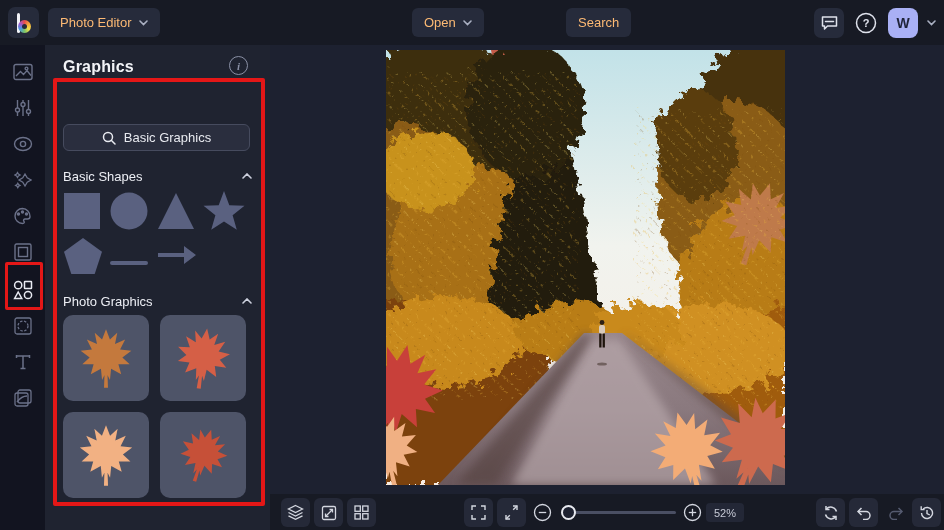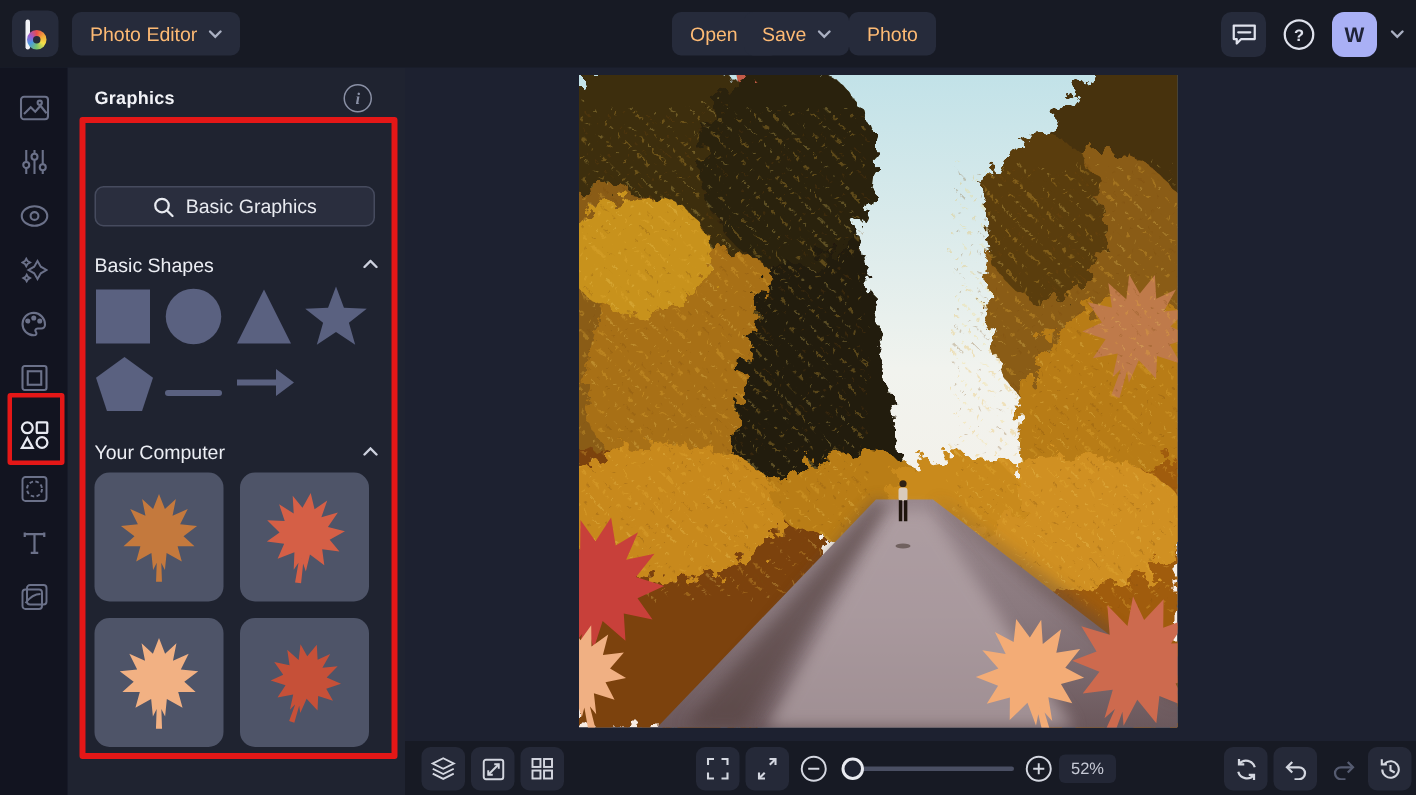--- a/index.html
+++ b/index.html
@@ -23,21 +23,21 @@
   .avatar { width:30px; height:30px; background:#a9b0f5; border-radius:8px; color:#20243a; font-weight:bold; font-size:14px; display:flex; align-items:center; justify-content:center; cursor:pointer; }
 
   
   .sidebar { position:absolute; left:0; top:45px; width:45px; height:485px; background:#121420; z-index:20; }
   .side-item { position:absolute; left:0; width:45px; height:34px; display:flex; align-items:center; justify-content:center; cursor:pointer; }
   .side-item svg { stroke:#6b7189; }
   .side-item.active svg { stroke:#e8eaf2; }
 
   
   .panel { position:absolute; left:45px; top:45px; width:225px; height:485px; background:#1f2330; z-index:10; }
-  .panel-title { position:absolute; left:18px; top:13px; font-size:12px; font-weight:bold; color:#f2f3f7; letter-spacing:.2px; }
+  .panel-title { position:absolute; left:18px; top:13px; font-size:16px; font-weight:bold; color:#f2f3f7; letter-spacing:.2px; }
   .info-icon { position:absolute; right:22px; top:11px; width:19px; height:19px; border:1.5px solid #8a90a5; border-radius:50%; color:#8a90a5; font-size:11px; display:flex; align-items:center; justify-content:center; cursor:pointer; font-family:"Liberation Serif", serif; font-style:italic; font-weight:bold; }
   .btn-computer { position:absolute; left:18px; top:45px; width:187px; height:27px; background:#a9aff2; border:none; border-radius:6px; color:#252a3e; font-size:13px; font-family:"Liberation Sans", sans-serif; cursor:pointer; }
   .btn-search { position:absolute; left:18px; top:79px; width:187px; height:27px; background:#2a2e3e; border:1px solid #464b5e; border-radius:6px; color:#e8eaf0; font-size:13px; font-family:"Liberation Sans", sans-serif; cursor:pointer; display:flex; align-items:center; justify-content:center; gap:8px; }
   .section-head { position:absolute; left:18px; width:189px; height:16px; display:flex; align-items:center; justify-content:space-between; cursor:pointer; }
   .section-label { font-size:13px; color:#eceef4; }
   .shape { position:absolute; cursor:pointer; }
   .thumb { position:absolute; width:86px; height:86px; background:#4e5468; border-radius:10px; display:flex; align-items:center; justify-content:center; cursor:pointer; }
   .hl-rect { position:absolute; border:4px solid #e41717; border-radius:2px; pointer-events:none; z-index:40; }
 
   
@@ -71,38 +71,30 @@
         </div>
     </div>
     <button class="tb-btn" style="left:48px;">
       <span>Photo Editor</span>
       <span class="chev">
           <svg width="9" height="6" viewBox="0 0 9 6">
             <polyline points="1,1 4.5,4.5 8,1" fill="none" stroke="#aab0c2" stroke-width="1.6" stroke-linecap="round"></polyline>
           </svg>
         </span>
     </button>
-    <button class="tb-btn" style="left:412px;margin-left:36px;">
+    <button class="tb-btn" style="left:412px;">
       <span>Open</span>
       <span class="chev">
           <svg width="9" height="6" viewBox="0 0 9 6">
             <polyline points="1,1 4.5,4.5 8,1" fill="none" stroke="#aab0c2" stroke-width="1.6" stroke-linecap="round"></polyline>
           </svg>
         </span>
     </button>
-    <button class="tb-btn" style="left:496px;">
-      <span>Save</span>
-      <span class="chev">
-          <svg width="9" height="6" viewBox="0 0 9 6">
-            <polyline points="1,1 4.5,4.5 8,1" fill="none" stroke="#aab0c2" stroke-width="1.6" stroke-linecap="round"></polyline>
-          </svg>
-        </span>
-    </button>
     <button class="tb-btn" style="left:566px;">
-      <span>Photo</span>
+      <span>Search</span>
     </button>
     <div class="tb-right">
       <div class="icon-tile">
         <svg width="17" height="16" viewBox="0 0 17 16">
             <path d="M1.5 2 h14 v9 h-9 l-3 3 v-3 h-2 z" fill="none" stroke="#dfe2ec" stroke-width="1.5" stroke-linejoin="round"></path>
             <line x1="4.5" y1="6.5" x2="12.5" y2="6.5" stroke="#dfe2ec" stroke-width="1.5" stroke-linecap="round"></line>
           </svg>
       </div>
       <div class="help-circle">
         <svg width="24" height="24" viewBox="0 0 24 24">
@@ -234,21 +226,21 @@
           <path d="M20 1 L39 14.8 31.7 37 8.3 37 1 14.8 Z" fill="#5a6180"></path>
         </svg></div>
     <div class="shape" style="left:65px; top:207px;"><svg width="38" height="6" viewBox="0 0 38 6">
           <rect x="0" y="1" width="38" height="4" rx="2" fill="#5a6180"></rect>
         </svg></div>
     <div class="shape" style="left:112px; top:200px;"><svg width="40" height="20" viewBox="0 0 40 20">
           <path d="M1 8 h26 v-7 L39 10 27 19 v-7 H1 Z" fill="#5a6180"></path>
         </svg></div>
 
     <div class="section-head" style="top:248px;">
-      <span class="section-label">Your Computer</span>
+      <span class="section-label">Photo Graphics</span>
       <svg width="10" height="6" viewBox="0 0 10 6">
           <polyline points="1,5 5,1 9,5" fill="none" stroke="#cdd1de" stroke-width="1.6" stroke-linecap="round"></polyline>
         </svg>
     </div>
     <div class="thumb" style="left:18px; top:270px;">
       <svg width="58" height="62" viewBox="0 0 100 110">
           <use href="#leaf" fill="#c4793d"></use>
         </svg>
     </div>
     <div class="thumb" style="left:115px; top:270px;">

